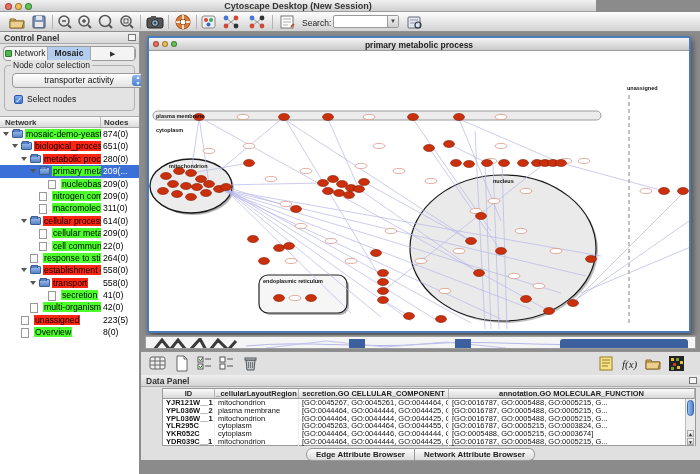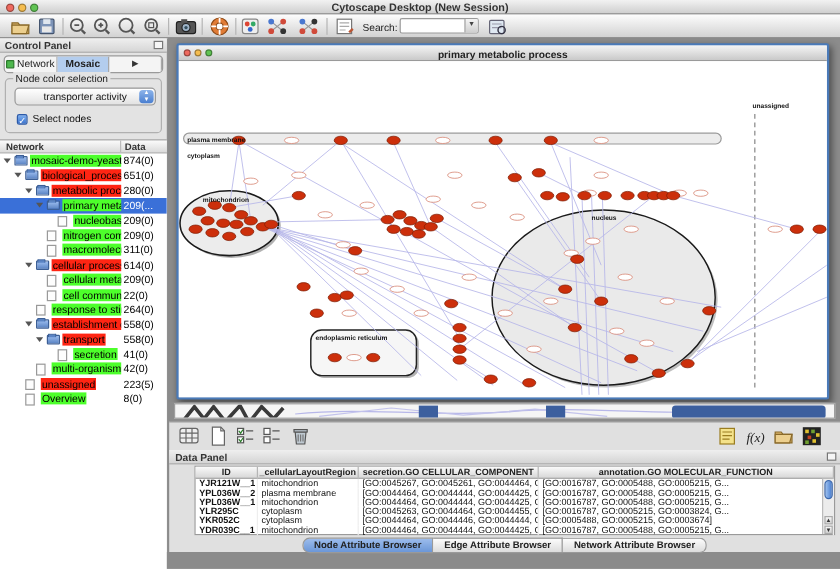--- a/index.html
+++ b/index.html
@@ -1,20 +1,20 @@
 <!DOCTYPE html>
 <html><head>
 <meta charset="utf-8">
 <style>
   * { margin:0; padding:0; box-sizing:border-box; }
   html,body { width:700px; height:474px; overflow:hidden; font-family:"Liberation Sans",sans-serif; background:#b8b8b8; }
   #window { position:absolute; inset:0; background:#8b8b8b; }
 
   
-  #titlebar { position:absolute; left:0; top:0; width:700px; height:12px;
+  #titlebar { position:absolute; left:0; top:0; width:596px; height:12px;
     background:linear-gradient(#f2f2f2,#cfcfcf); border-bottom:1px solid #9c9c9c; }
   .tl { position:absolute; top:2.5px; width:7px; height:7px; border-radius:50%; border:0.5px solid rgba(0,0,0,.35); }
   #titlebar .title { position:absolute; left:0; right:0; top:1px; text-align:center; font-size:9px; font-weight:bold; color:#333; }
 
   
   #toolbar { position:absolute; left:0; top:12px; width:700px; height:20px;
     background:linear-gradient(#fdfdfd,#d2d2d2); border-bottom:1px solid #8f8f8f; }
   .tbtn { position:absolute; top:2px; width:18px; height:16px; }
   .tsep { position:absolute; top:3px; width:1px; height:14px; background:#b5b5b5; }
   #search-label { position:absolute; top:6px; font-size:8.5px; color:#222; }
@@ -26,21 +26,21 @@
     background:#e3e3e3; border-right:1px solid #8f8f8f; }
   #cp-header { height:12px; background:linear-gradient(#efefef,#d6d6d6); border-bottom:1px solid #aaa; font-size:8.5px; font-weight:bold; color:#333; padding:1px 0 0 4px; position:relative; }
   .float-ico { position:absolute; right:3px; top:2px; width:8px; height:7px; border:1px solid #777; background:#f5f5f5; }
   #cp-tabs { height:15px; margin:2px 3px 0 3px; display:flex; border:1px solid #9a9a9a; border-radius:4px; overflow:hidden; background:#f4f4f4; }
   .cp-tab { flex:1; font-size:8.5px; text-align:center; line-height:13px; color:#222; border-right:1px solid #a8a8a8; display:flex; align-items:center; justify-content:center; gap:2px; }
   .cp-tab.sel { background:#b3cdee; font-weight:bold; }
   .cube { width:7px; height:7px; background:#4db84d; border:1px solid #2c7a2c; border-radius:1px; }
   #cp-tab-more { width:13px; font-size:7px; line-height:13px; text-align:center; color:#333; }
   #groupbox { margin:4px 4px 0 4px; border:1px solid #b0b0b0; border-radius:4px; height:46px; position:relative; }
   #groupbox .gb-title { position:absolute; top:-6px; left:6px; background:#e3e3e3; font-size:8.5px; padding:0 2px; color:#222; }
-  #combo { position:absolute; left:7px; top:7px; width:118px; height:15px; background:linear-gradient(#ffffff,#e2e2e2); border:1px solid #9a9a9a; border-radius:4px; font-size:8.5px; line-height:13px; text-align:center; color:#111; }
+  #combo { position:absolute; left:7px; top:7px; width:134px; height:15px; background:linear-gradient(#ffffff,#e2e2e2); border:1px solid #9a9a9a; border-radius:4px; font-size:8.5px; line-height:13px; text-align:center; color:#111; }
   #combo .stepper { position:absolute; right:1px; top:1px; width:12px; height:11px; background:linear-gradient(#8db4ea,#4a7fd0); border-radius:3px; color:#fff; font-size:5px; line-height:5.5px; text-align:center; }
   #checkbox-row { position:absolute; left:9px; top:28px; display:flex; align-items:center; gap:4px; }
   #checkbox { width:9px; height:9px; background:linear-gradient(#7fb0ef,#3c74cf); border:1px solid #2c5aa8; border-radius:2px; color:#fff; font-size:8px; line-height:9px; text-align:center; }
   #checkbox-row span { font-size:8.5px; color:#111; }
   #tree-header { margin-top:5px; height:12px; background:linear-gradient(#fbfbfb,#dadada); border-top:1px solid #aaa; border-bottom:1px solid #aaa; font-size:8px; font-weight:bold; color:#333; position:relative; }
   #tree-header .c1 { position:absolute; left:5px; top:1px; }
   #tree-header .c2 { position:absolute; left:104px; top:1px; }
   #tree-header .vline { position:absolute; left:100px; top:0; width:1px; height:100%; background:#bbb; }
   #tree { background:#fff; height:348px; position:relative; overflow:hidden; border-bottom:1px solid #aaa; }
   .trow { position:relative; height:12.4px; width:100%; }
@@ -223,21 +223,21 @@
         <div class="stepper">▲<br>▼</div>
       </div>
       <div id="checkbox-row">
         <div id="checkbox">✓</div>
         <span>Select nodes</span>
       </div>
     </div>
     <div id="tree-header">
       <span class="c1">Network</span>
       <div class="vline"></div>
-      <span class="c2">Data</span>
+      <span class="c2">Nodes</span>
     </div>
     <div id="tree">
         <div class="trow">
           <div class="arrow" style="left: 3px;"></div>
           <div class="ficon folder" style="left: 12px;"></div>
           <span class="tlabel" style="left: 25px; max-width: 76px; background: rgb(77, 255, 43);">mosaic-demo-yeast</span>
           <span class="tnodes">874(0)</span>
         </div>
         <div class="trow">
           <div class="arrow" style="left: 12px;"></div>
@@ -607,19 +607,18 @@
             <div class="c-mf">[GO:0016787, GO:0005488, GO:0005215, G...</div>
           </div>
         </div>
       <div id="dp-scroll">
         <div id="dp-thumb"></div>
         <div class="dp-arr" style="bottom:8px">▲</div>
         <div class="dp-arr" style="bottom:0">▼</div>
       </div>
     </div>
     <div id="dp-tabs">
-        <div class="seg sel">Node Attribute Browser</div>
         <div class="seg">Edge Attribute Browser</div>
         <div class="seg">Network Attribute Browser</div>
       </div>
   </div>
 
 </div>
 
 </body></html>

